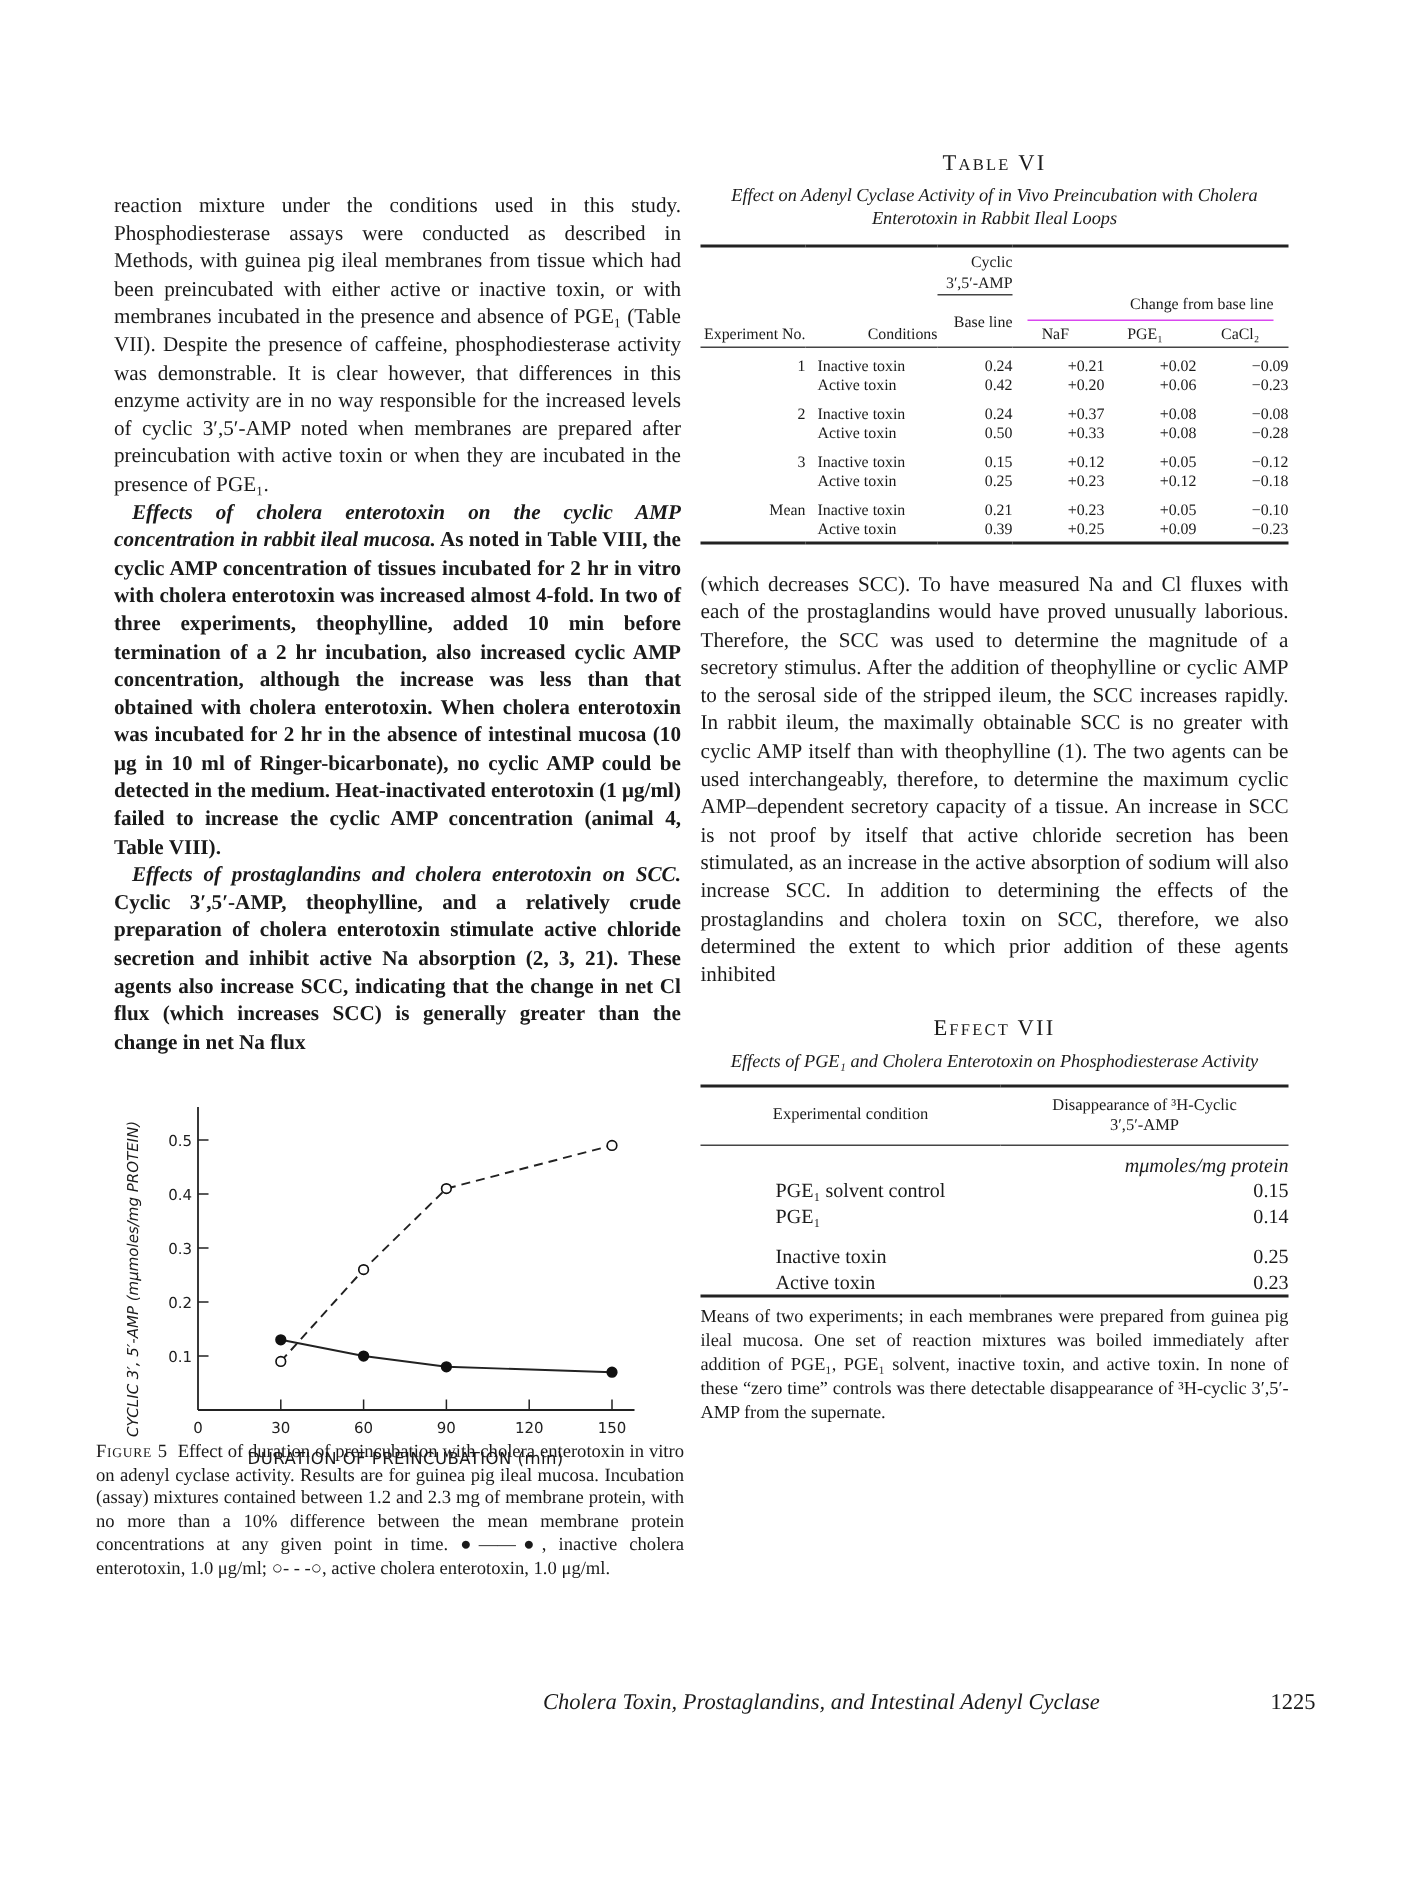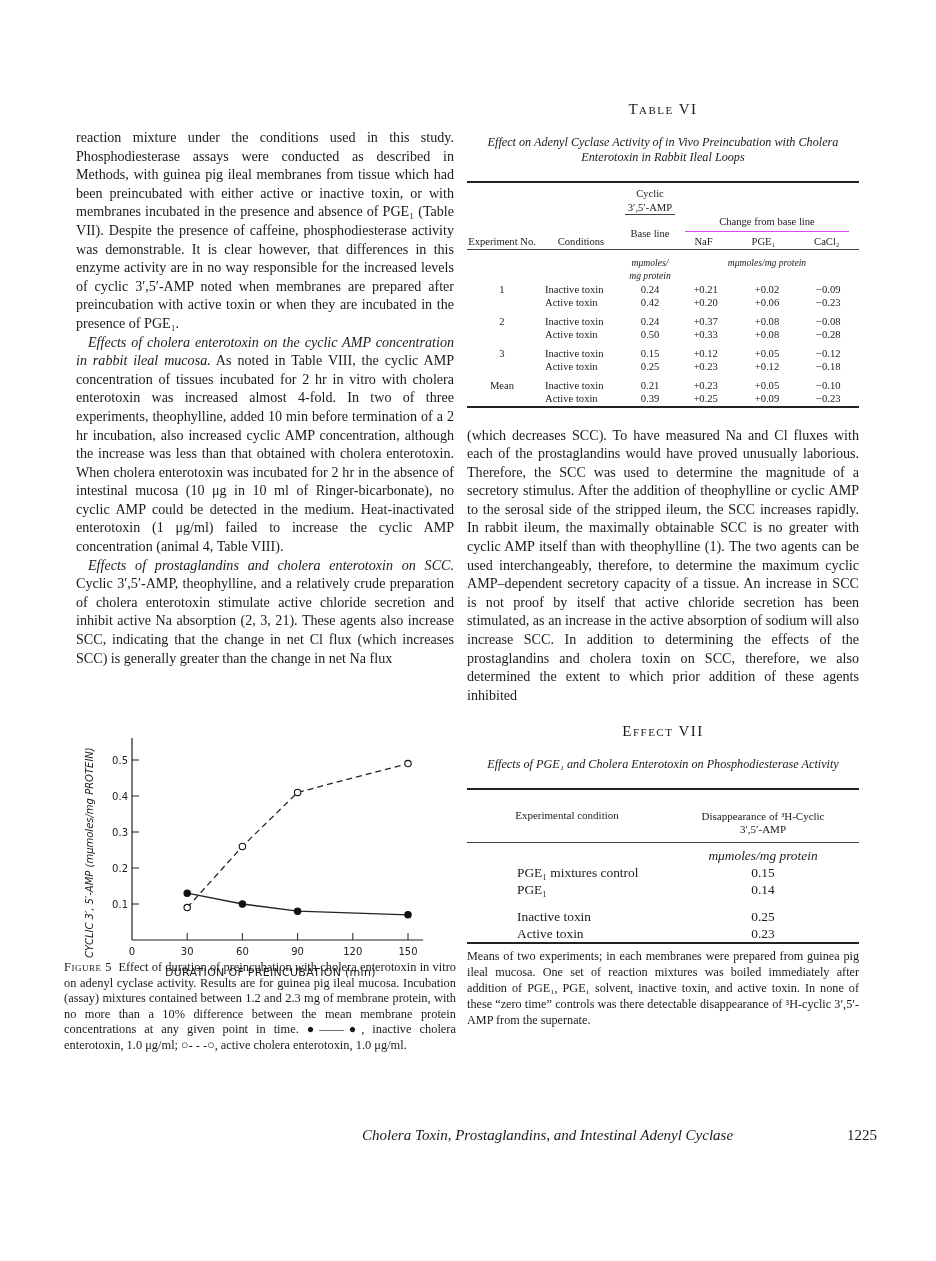--- a/index.html
+++ b/index.html
@@ -2,31 +2,31 @@
 <html><head>
 <meta charset="utf-8">
 <style>
   html, body { margin: 0; padding: 0; background: #ffffff; }
   body { width: 936px; height: 1261px; position: relative; overflow: hidden; color: #1a1a1a;
          font-family: "Liberation Serif", "DejaVu Serif", serif; }
   .col { position: absolute; }
   .left { left: 76px; top: 100px; width: 378px; margin-top: 28px; }
   .right { left: 467px; top: 100px; width: 392px; }
   p.body { margin: 0; font-size: 14.1px; line-height: 18.6px; text-align: justify; text-align-last: auto; }
-  p.indent { text-indent: 12px; }
+  p.indent { text-indent: 12px; font-weight: bold; }
   .itl { font-style: italic; }
   .table-caption { text-align: center; }
   .table-title { font-size: 15px; letter-spacing: 1.5px; font-variant: small-caps; margin: 0; line-height: 19px; }
-  .table-sub { font-style: italic; font-size: 12.2px; line-height: 15px; margin: 16px; }
+  .table-sub { font-style: italic; font-size: 12.2px; line-height: 15px; margin: 4px; }
   table { border-collapse: collapse; width: 100%; font-size: 10.6px; }
   .rule-top { border-top: 2px solid #222; }
   .rule-mid { border-top: 1px solid #444; }
   td, th { padding: 0; font-weight: normal; }
   .units { font-style: italic; font-size: 9.6px; }
-  .num { text-align: center; }
+  .num { text-align: right; }
   .t6 td { line-height: 13.5px; }
   .t6 tr.gap td { padding-top: 5px; }
   .t7 td { font-size: 13.4px; line-height: 17px; }
   .t7 .hdr td { font-size: 11px; line-height: 13px; text-align: center; }
   .foot { font-size: 12.2px; line-height: 15.8px; text-align: justify; margin: 0; }
   .caption { position: absolute; left: 64px; top: 960px; width: 392px; font-size: 12.4px; line-height: 15.6px; text-align: justify; margin: 0; }
   .sc { font-variant: small-caps; letter-spacing: 0.5px; }
   .running { position: absolute; left: 362px; top: 1127px; width: 515px; font-size: 15px; }
   .running .rt { font-style: italic; }
   .running .pg { position: absolute; right: 0; top: 0; }
@@ -125,26 +125,20 @@
         <div style="display:flex; justify-content:space-around;">
           <span>NaF</span>
           <span>PGE₁</span>
           <span>CaCl₂</span>
         </div>
       </td>
     </tr>
     <tr class="rule-mid">
           <td colspan="6" style="height:6px"></td>
         </tr>
-    <tr>
-      <td></td>
-          <td></td>
-      <td class="num units">mμmoles/ mg protein</td>
-      <td colspan="3" class="num units" style="vertical-align:top">mμmoles/mg protein</td>
-    </tr>
     </tbody>
       <tbody id="t6body">
         <tr>
           <td class="num">1</td>
           <td style="padding-left: 8px;">Inactive toxin</td>
           <td class="num">0.24</td>
           <td class="num">+0.21</td>
           <td class="num">+0.02</td>
           <td class="num">−0.09</td>
         </tr>
@@ -221,33 +215,33 @@
     <p class="table-sub">Effects of PGE₁ and Cholera Enterotoxin on Phosphodiesterase Activity</p>
   </div>
   <table class="t7" style="margin-top:8px;">
     <tbody>
         <tr class="rule-top">
           <td style="width:200px"></td>
           <td></td>
         </tr>
     <tr class="hdr">
       <td style="padding:4px 0 6px">Experimental condition</td>
-      <td style="padding:20px 30px 6px">Disappearance of ³H-Cyclic 3′,5′-AMP</td>
+      <td style="padding:6px 30px 6px">Disappearance of ³H-Cyclic 3′,5′-AMP</td>
     </tr>
     <tr class="rule-mid">
           <td colspan="2" style="height:4px"></td>
         </tr>
     <tr>
           <td></td>
           <td class="num units">mμmoles/mg protein</td>
         </tr>
     </tbody>
       <tbody id="t7body">
         <tr>
-          <td style="padding-left: 50px;">PGE₁ mixtures control</td>
+          <td style="padding-left: 50px;">PGE₁ solvent control</td>
           <td class="num">0.15</td>
         </tr>
         <tr>
           <td style="padding-left: 50px;">PGE₁</td>
           <td class="num">0.14</td>
         </tr>
         <tr>
           <td style="padding-left: 50px; padding-top: 10px;">Inactive toxin</td>
           <td class="num" style="padding-top: 10px;">0.25</td>
         </tr>

